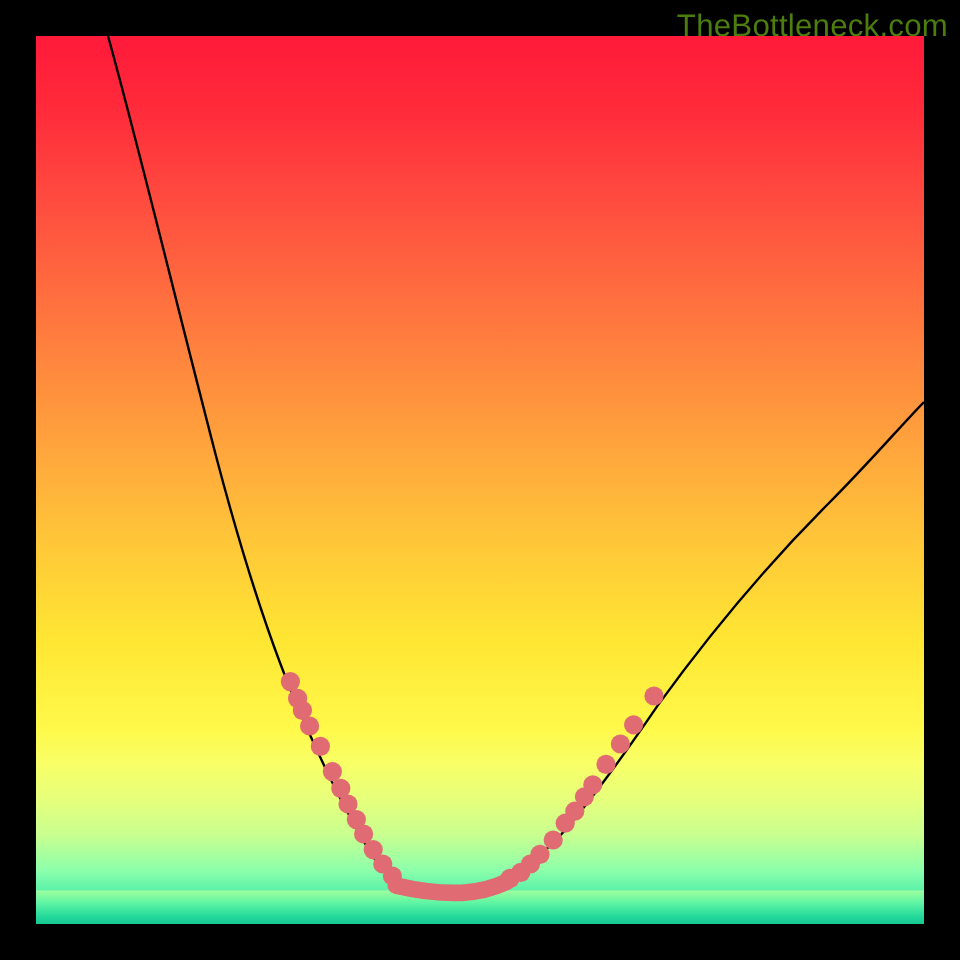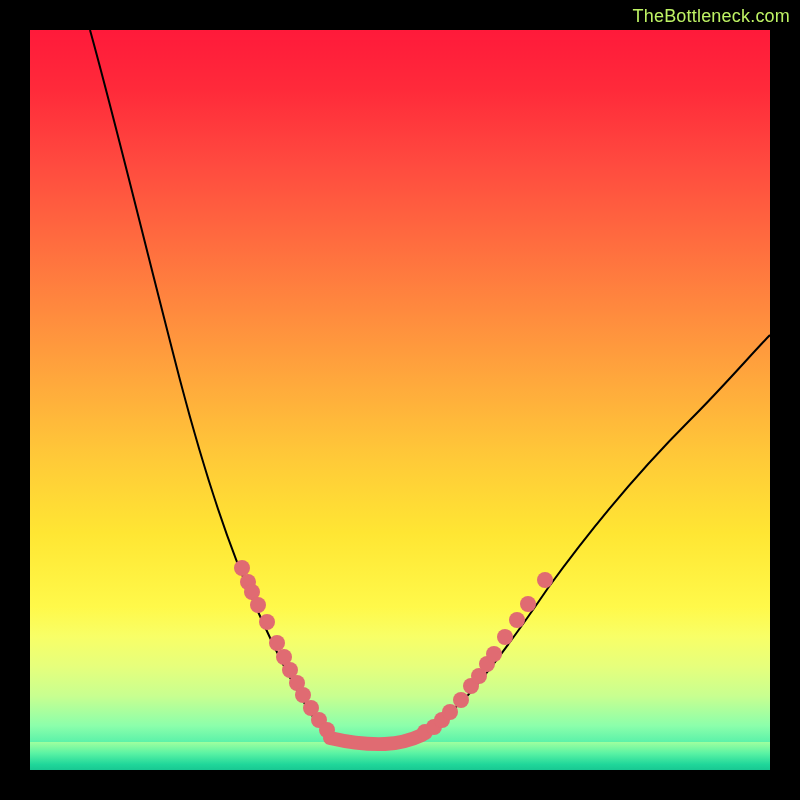--- a/index.html
+++ b/index.html
@@ -77,22 +77,22 @@
     stroke-width: 14;
     stroke-linecap: round;
   }
   .dot {
     fill: #e06b72;
   }
   .watermark {
     position: absolute;
     top: 6px;
     right: 10px;
-    color: #bef264;
-    font-size: 18px;
+    color: #4d7c0f;
+    font-size: 26px;
     font-weight: 500;
     letter-spacing: 0.2px;
   }
 </style>
 </head>
 <body>
 
 <div class="outer">
   <div class="watermark">TheBottleneck.com</div>
 

